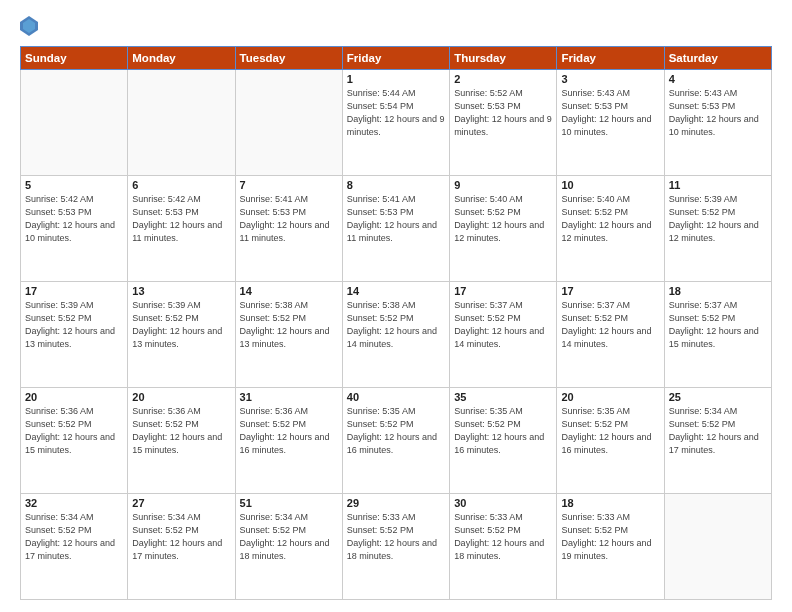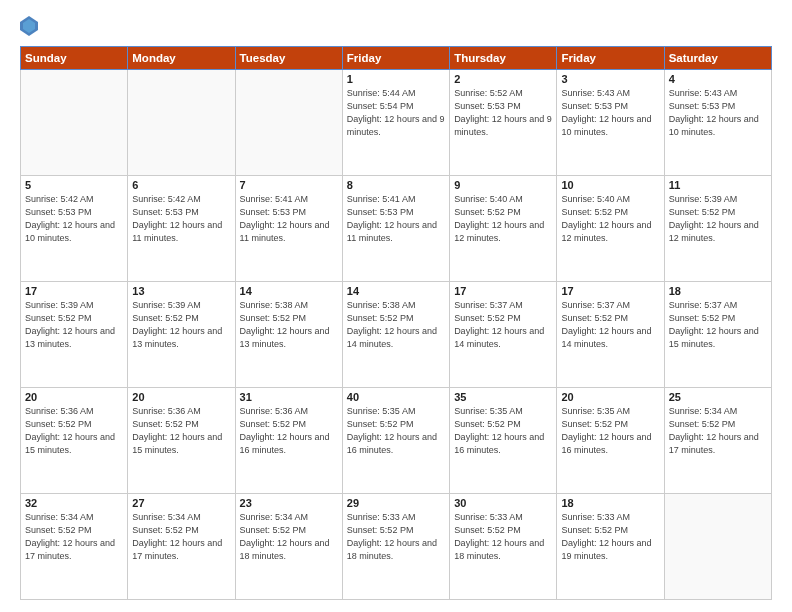--- a/index.html
+++ b/index.html
@@ -329,21 +329,21 @@
 and 17 minutes.</div>
           </td>
           <td>
             <div class="cell-date">27</div>
             <div class="cell-info">Sunrise: 5:34 AM
 Sunset: 5:52 PM
 Daylight: 12 hours
 and 17 minutes.</div>
           </td>
           <td>
-            <div class="cell-date">23</div>
+            <div class="cell-date">51</div>
             <div class="cell-info">Sunrise: 5:34 AM
 Sunset: 5:52 PM
 Daylight: 12 hours
 and 18 minutes.</div>
           </td>
           <td>
             <div class="cell-date">29</div>
             <div class="cell-info">Sunrise: 5:33 AM
 Sunset: 5:52 PM
 Daylight: 12 hours

